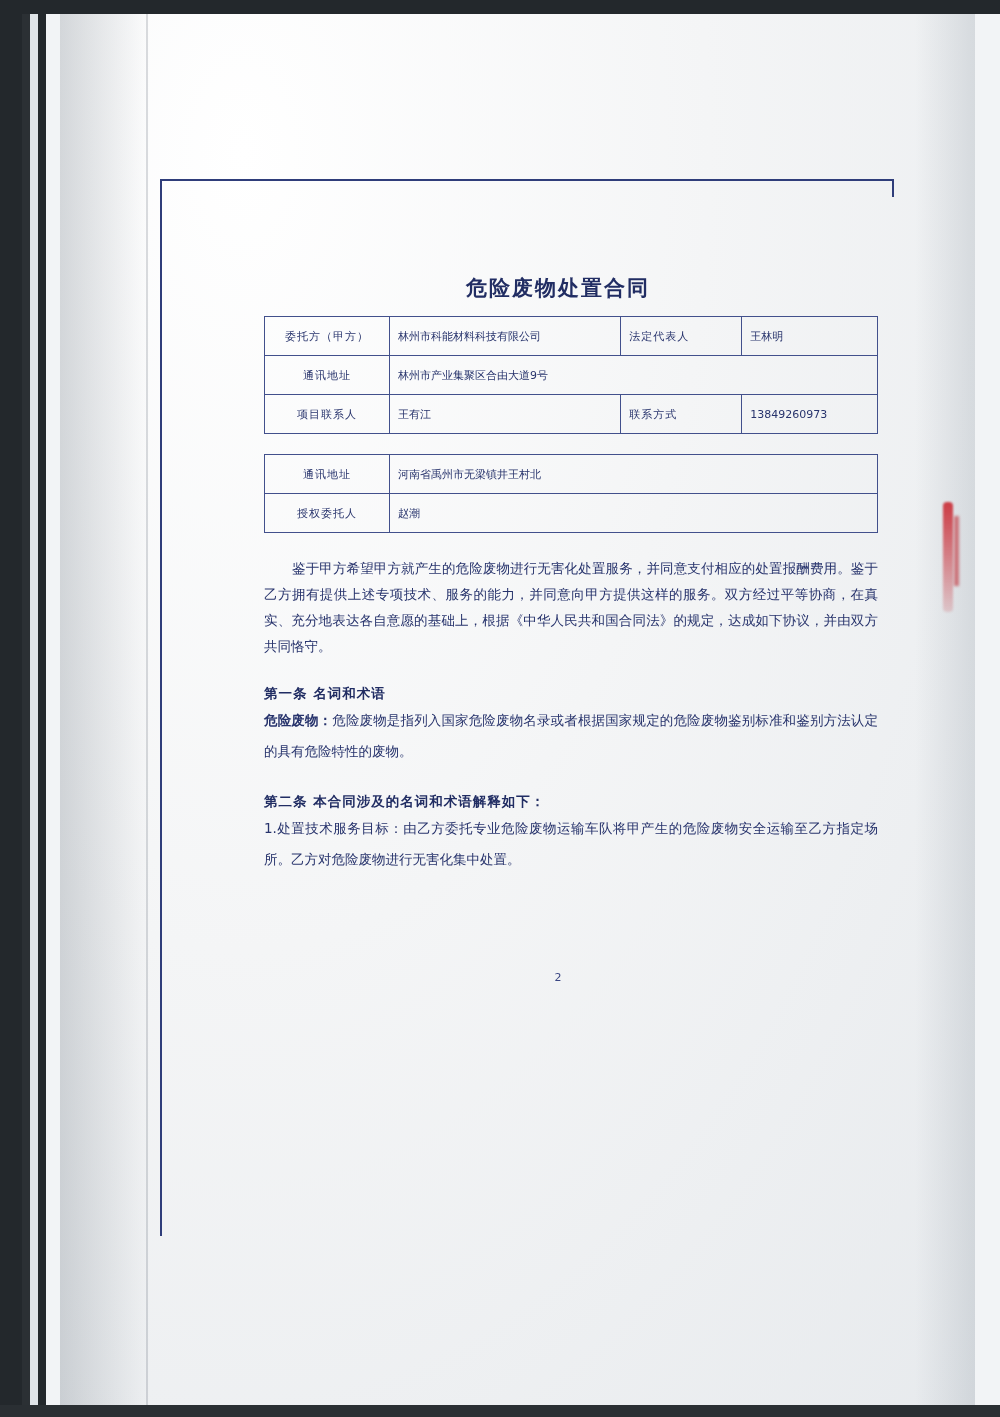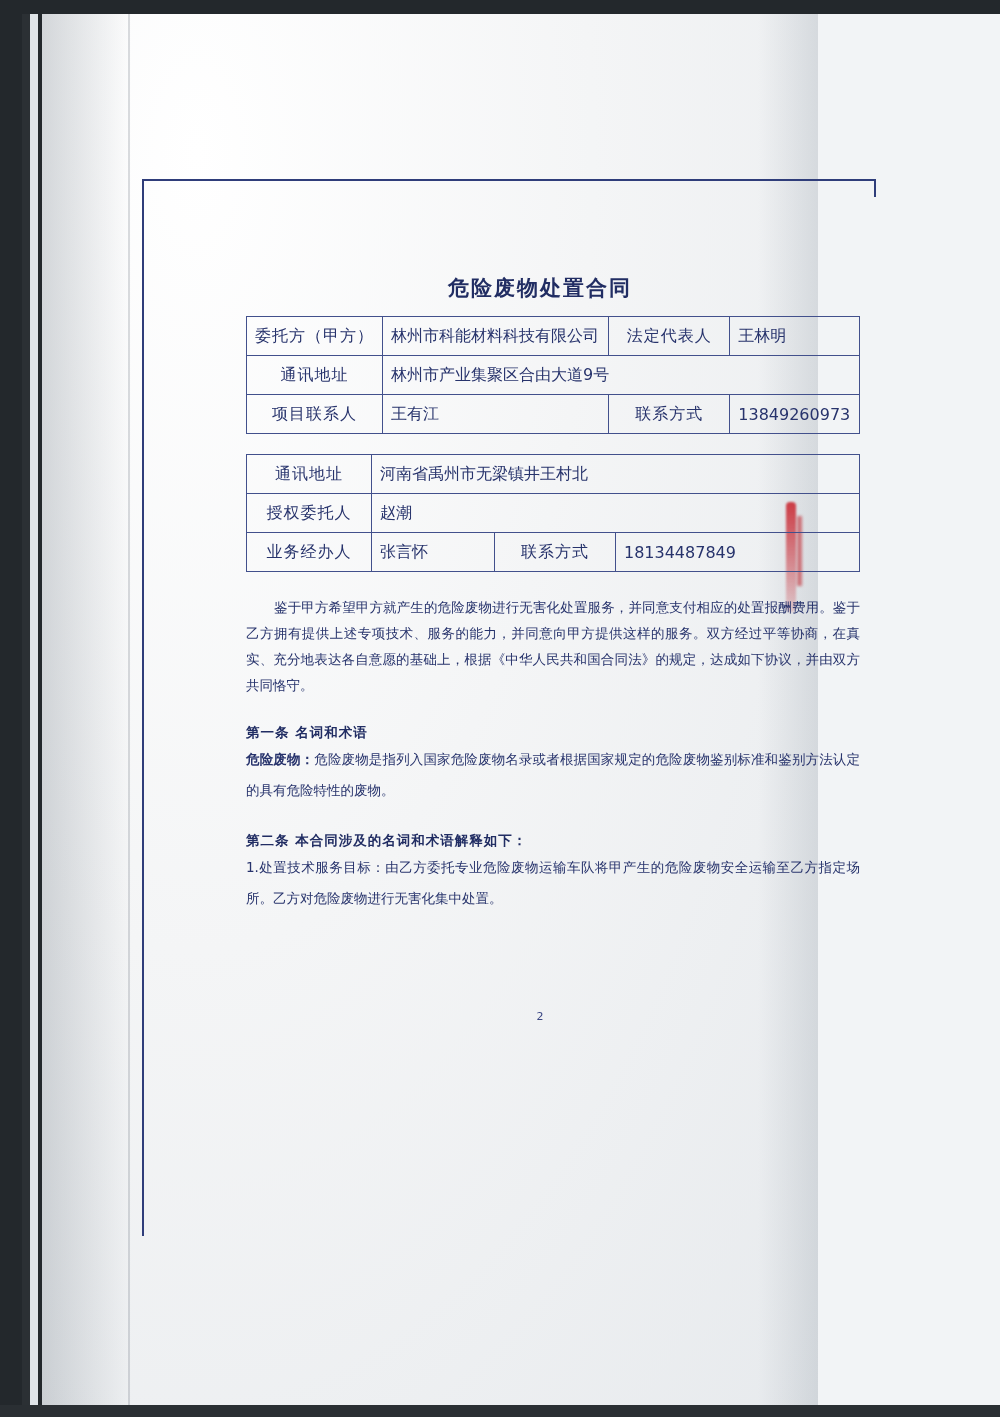--- a/index.html
+++ b/index.html
@@ -20,21 +20,21 @@
     position:absolute;left:0;top:0;width:1000px;height:14px;
     background:#23282c;
   }
   .scan-bot{
     position:absolute;left:0;bottom:0;width:1000px;height:12px;
     background:#2a2f33;
   }
   
   .page{
     position:absolute;
-    left:42px;top:14px;width:776px;height:1391px;
+    left:60px;top:14px;width:915px;height:1391px;
     background:#f6f7f8;
     background-image:
       radial-gradient(ellipse at 20% 10%, #ffffff 0%, #f4f5f6 45%, #e7eaed 100%);
   }
   .page-shade{
     position:absolute;left:0;top:0;width:90px;height:100%;
     background:linear-gradient(to right,rgba(120,130,140,.30),rgba(255,255,255,0));
   }
   .page-shade-r{
     position:absolute;right:0;top:0;width:60px;height:100%;
@@ -63,33 +63,33 @@
     letter-spacing:2px;
     color:#212d63;
     margin:85px 0 14px 0;
     font-family:"DejaVu Sans","Liberation Sans",sans-serif;
   }
   
   table.party{
     border-collapse:collapse;
     width:614px;
     margin:0 0 0 56px;
-    font-size:16px;
+    font-size:11px;
     color:#27336c;
   }
   table.party td{
     border:1px solid #42508c;
     height:34px;
     padding:2px 8px;
     white-space:nowrap;
     vertical-align:middle;
   }
   td.lbl{width:108px;text-align:center;letter-spacing:1px;}
   td.val{padding-left:14px;margin-top:12px;}
-  td.lbl2{width:104px;text-align:center;letter-spacing:1px;}
+  td.lbl2{width:104px;text-align:left;letter-spacing:1px;}
   td.ctr{text-align:left;}
   .gap{height:20px;}
   
   .para{
     font-size:13.5px;
     line-height:26px;
     color:#27336c;
     margin:22px 0 0 56px;
     width:614px;
     text-align:justify;
@@ -182,26 +182,20 @@
     <table class="party">
       <tbody>
       <tr>
         <td class="lbl">通讯地址</td>
         <td class="val" colspan="3">河南省禹州市无梁镇井王村北</td>
       </tr>
       <tr>
         <td class="lbl">授权委托人</td>
         <td class="ctr" colspan="3">赵潮</td>
       </tr>
-      <tr>
-        <td class="lbl">业务经办人</td>
-        <td class="ctr">张言怀</td>
-        <td class="lbl2">联系方式</td>
-        <td class="ctr">18134487849</td>
-      </tr>
     </tbody>
       </table>
 
     <div class="para indent">鉴于甲方希望甲方就产生的危险废物进行无害化处置服务，并同意支付相应的处置报酬费用。鉴于乙方拥有提供上述专项技术、服务的能力，并同意向甲方提供这样的服务。双方经过平等协商，在真实、充分地表达各自意愿的基础上，根据《中华人民共和国合同法》的规定，达成如下协议，并由双方共同恪守。</div>
 
     <div class="sec-head">第一条  名词和术语</div>
     <div class="sub">
       <span class="term">危险废物：</span><span>危险废物是指列入国家危险废物名录或者根据国家规定的危险废物鉴别标准和鉴别方法认定的具有危险特性的废物。</span>
     </div>
 

